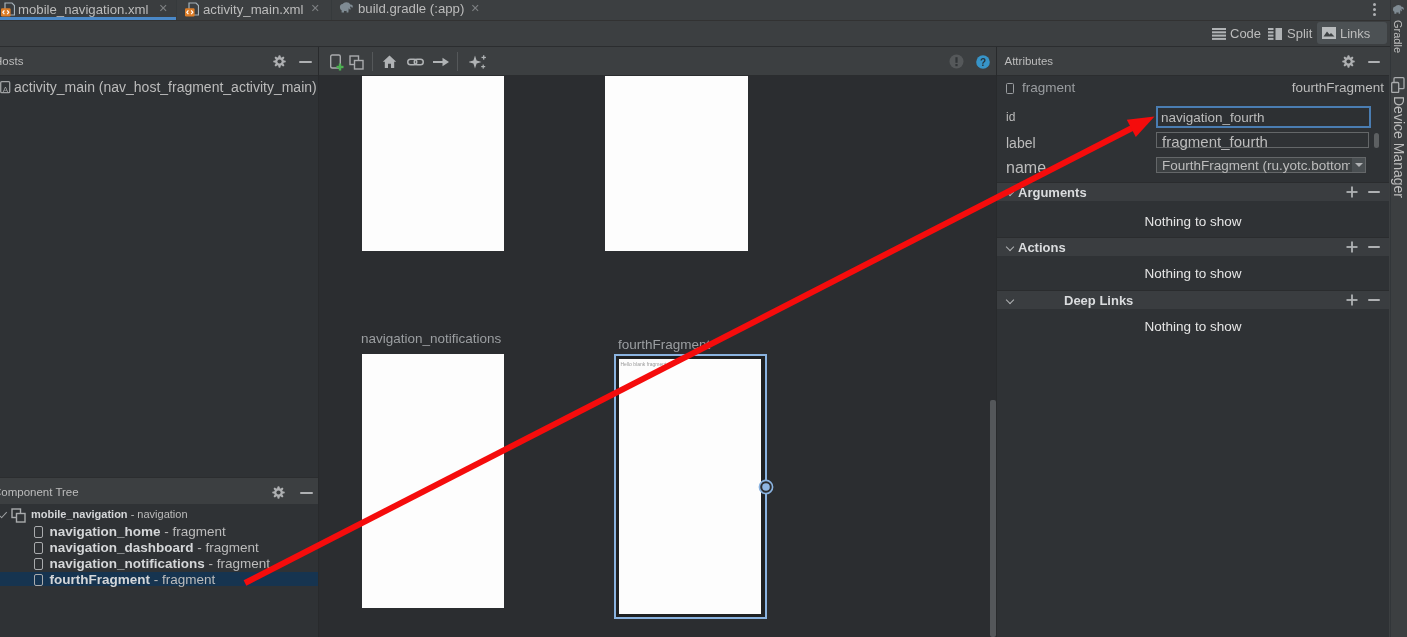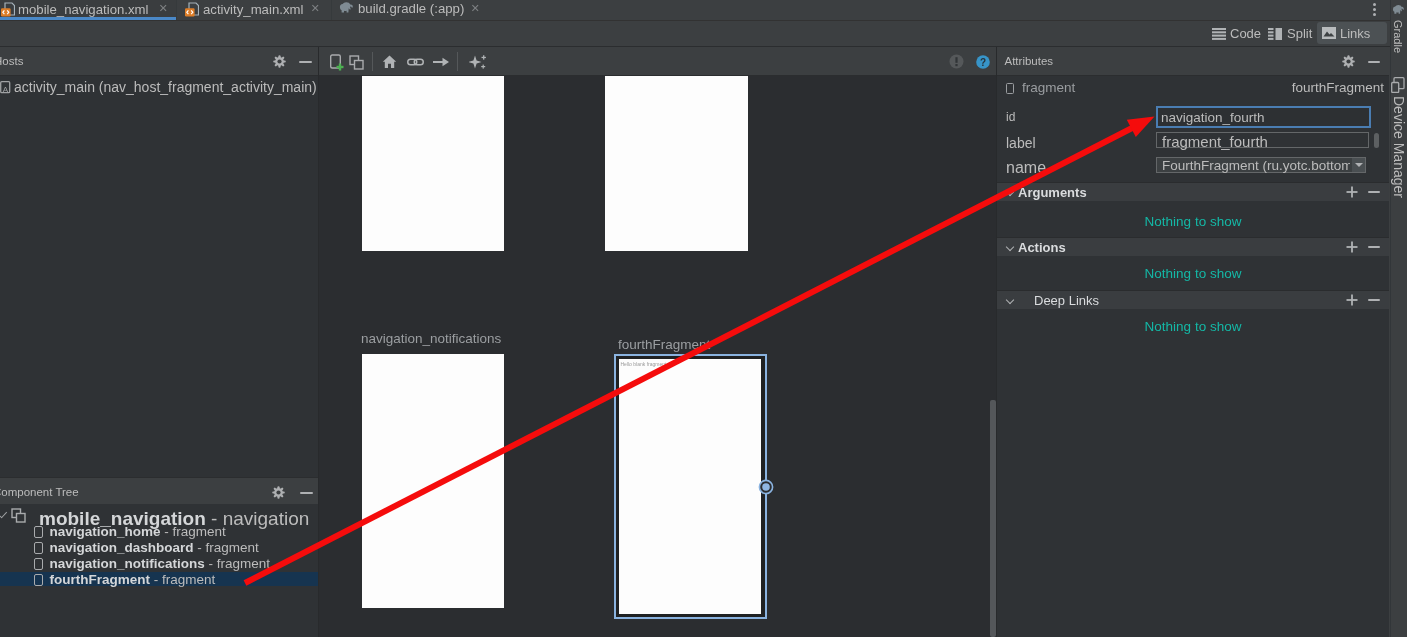--- a/index.html
+++ b/index.html
@@ -1,21 +1,21 @@
 <!DOCTYPE html>
 <html><head>
 <meta charset="utf-8">
 <style>
   html,body{margin:0;padding:0;}
   body{width:1407px;height:637px;overflow:hidden;position:relative;
        background:#3c3f41;font-family:"Liberation Sans",sans-serif;
        -webkit-font-smoothing:antialiased;}
   .abs{position:absolute;}
   .txt{color:#bcbcbc;font-size:12.5px;white-space:nowrap;}
-  .grey{color:#14b8a6;}
+  .grey{color:#e5e5e5;}
   .minus{height:2px;background:#afb1b3;border-radius:1px;}
 </style>
 </head>
 <body>
 
 <div class="abs" id="tabbar" style="left:0;top:0;width:1407px;height:20px;background:#3c3f41;border-bottom:1px solid #323232;"></div>
 <div class="abs" id="tab1" style="left:0;top:0;width:176px;height:20px;background:#3a3d3f;"></div>
 <div class="abs" style="left:0;top:17px;width:176px;height:3px;background:#4a88c7;"></div>
 <div class="abs" id="tab2" style="left:176px;top:0;width:155px;height:20px;border-left:1px solid #363a3c;"></div>
 <div class="abs" id="tab3" style="left:331px;top:0;width:157px;height:20px;border-left:1px solid #363a3c;"></div>
@@ -109,21 +109,21 @@
   <circle cx="6.5" cy="6.5" r="2.1" fill="#3c3f41"></circle>
 </svg>
 <div class="abs minus" style="left:300px;top:491.5px;width:13px;"></div>
 
 <div class="abs" id="selrow" style="left:0;top:571.5px;width:318px;height:14.5px;background:#163450;"></div>
 <div class="abs" style="left:-1px;top:511.5px;width:7px;height:3.2px;border-left:1.7px solid #9fa1a3;border-bottom:1.7px solid #9fa1a3;transform:rotate(-47deg);"></div>
 <svg class="abs" style="left:11px;top:508px;" width="15" height="15" viewBox="0 0 15 15">
   <rect x="1" y="1" width="8.5" height="8.5" fill="none" stroke="#a9abad" stroke-width="1.4"></rect>
   <rect x="5.5" y="5.5" width="8.5" height="8.5" fill="#2f3235" stroke="#a9abad" stroke-width="1.4"></rect>
 </svg>
-<div class="abs txt" style="left:31px;top:508px;font-size:19px;margin-left:8px;"><b style="color:#d4d6d8;">mobile_navigation</b> - navigation</div>
+<div class="abs txt" style="left:31px;top:508px;font-size:11px;"><b style="color:#d4d6d8;">mobile_navigation</b> - navigation</div>
 <div class="abs" style="left:34px;top:526px;width:7px;height:10px;border:1.4px solid #a9abad;border-radius:2px;"></div>
 <div class="abs txt" style="left:49.5px;top:524px;font-size:13.5px;"><b style="color:#d4d6d8;">navigation_home</b> - fragment</div>
 <div class="abs" style="left:34px;top:542px;width:7px;height:10px;border:1.4px solid #a9abad;border-radius:2px;"></div>
 <div class="abs txt" style="left:49.5px;top:540px;font-size:13.5px;"><b style="color:#d4d6d8;">navigation_dashboard</b> - fragment</div>
 <div class="abs" style="left:34px;top:558px;width:7px;height:10px;border:1.4px solid #a9abad;border-radius:2px;"></div>
 <div class="abs txt" style="left:49.5px;top:556px;font-size:13.5px;"><b style="color:#d4d6d8;">navigation_notifications</b> - fragment</div>
 <div class="abs" style="left:34px;top:574px;width:7px;height:10px;border:1.4px solid #a9abad;border-radius:2px;"></div>
 <div class="abs txt" style="left:49.5px;top:572px;font-size:13.5px;"><b style="color:#d4d6d8;">fourthFragment</b> - fragment</div>
 
 <div class="abs" id="canvastoolbar" style="left:319px;top:47px;width:678px;height:28px;background:#3c3f41;border-bottom:1px solid #2b2d2f;"></div>
@@ -241,21 +241,21 @@
     <g fill="#b0b2b4">
       <rect x="0.5" y="5.1" width="11" height="1.8"></rect>
       <rect x="5.1" y="0.5" width="1.8" height="11"></rect>
     </g>
   </svg>
 <div class="abs minus" style="left:1368px;top:246px;width:12px;"></div>
 <div class="abs grey" style="left:997px;top:266px;width:392px;text-align:center;font-size:13.5px;">Nothing to show</div>
 
 <div class="abs" style="left:997px;top:290px;width:392px;height:19px;background:#3a3d40;border-top:1px solid #2a2c2e;box-sizing:border-box;"></div>
 <div class="abs" style="left:1007px;top:296.5px;width:5px;height:5px;border-left:1.7px solid #b0b2b4;border-bottom:1.7px solid #b0b2b4;transform:rotate(-45deg);"></div>
-<div class="abs" style="left:1034px;top:292.5px;font-size:13px;font-weight:normal;color:#dadcde;">Deep Links</div>
+<div class="abs" style="left:1064px;top:292.5px;font-size:13px;font-weight:bold;color:#dadcde;">Deep Links</div>
 <svg class="abs" style="left:1346px;top:294px;" width="12" height="12" viewBox="0 0 12 12">
     <g fill="#b0b2b4">
       <rect x="0.5" y="5.1" width="11" height="1.8"></rect>
       <rect x="5.1" y="0.5" width="1.8" height="11"></rect>
     </g>
   </svg>
 <div class="abs minus" style="left:1368px;top:299px;width:12px;"></div>
 <div class="abs grey" style="left:997px;top:319px;width:392px;text-align:center;font-size:13.5px;">Nothing to show</div>
 
 <div class="abs" id="strip" style="left:1390px;top:0;width:17px;height:637px;background:#3c3f41;border-left:1px solid #323639;"></div>

